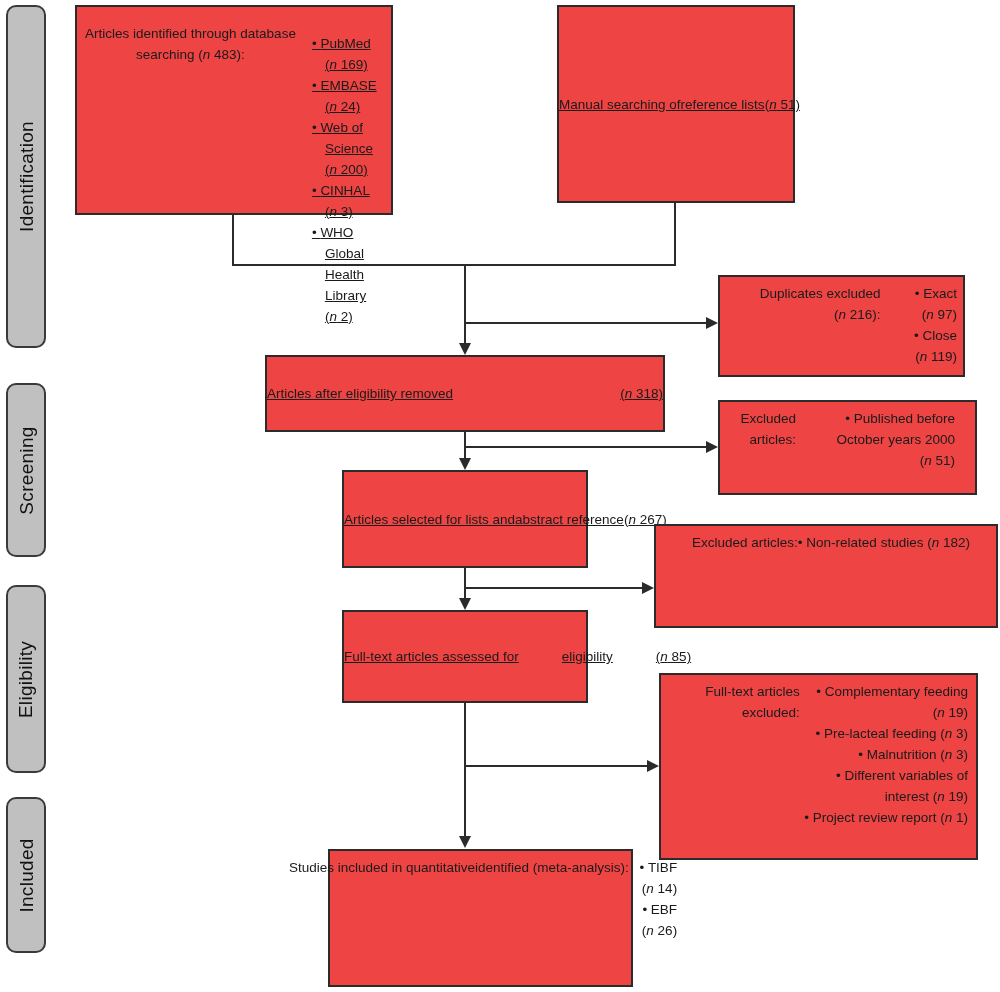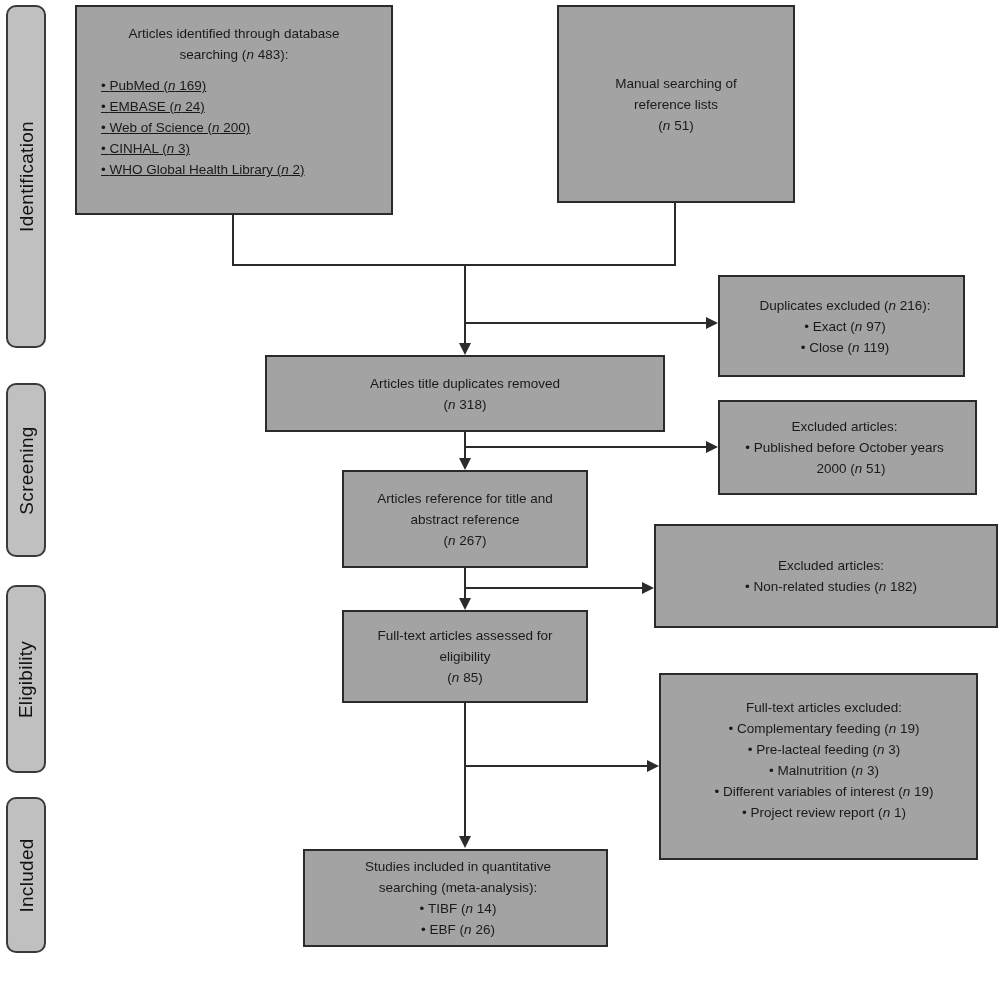--- a/index.html
+++ b/index.html
@@ -3,26 +3,26 @@
 <meta charset="utf-8">
 <style>
   html,body { margin:0; padding:0; background:#ffffff; }
   .canvas {
     position:relative; width:1000px; height:992px;
     font-family:"Liberation Sans","DejaVu Sans",sans-serif;
     color:var(--text,#1a1a1a); font-size:13.5px; line-height:21px;
     background:#ffffff; overflow:hidden;
   }
   .box {
-    position:absolute; background:#a3a3a3;
+    position:absolute; background:#ef4444;
     border:2px solid var(--box-border,#2b2b2b);
-    box-sizing:border-box; display:flex; flex-direction:column;
+    box-sizing:border-box; display:flex; flex-direction:row;
   }
-  .box.center { align-items:center; justify-content:center; text-align:center; }
-  .box.left   { justify-content:center; text-align:center; }
+  .box.center { align-items:center; justify-content:space-between; text-align:center;text-decoration:underline; }
+  .box.left   { justify-content:center; text-align:right; }
   .tline { white-space:nowrap; }
   .bullets { margin:0; padding:0; }
   .li { padding-left:13px; text-indent:-13px; }
   .li::before { content:"\2022\00a0"; }
   .stage {
     position:absolute; left:6px; width:40px;
     background:var(--stage-fill,#c0c0c0);
     border:2px solid var(--stage-border,#3a3a3a);
     border-radius:10px; box-sizing:border-box;
     display:flex; align-items:center; justify-content:center;
@@ -85,64 +85,64 @@
 
   <div class="box left" style="left:718px;top:275px;width:247px;height:102px;padding:6px 6px 6px 13px;">
     <div>Duplicates excluded (<i>n</i>&nbsp;216):</div>
     <div class="bullets">
       <div class="li">Exact (<i>n</i>&nbsp;97)</div>
       <div class="li">Close (<i>n</i>&nbsp;119)</div>
     </div>
   </div>
 
   <div class="box center" style="left:265px;top:355px;width:400px;height:77px;">
-    <div class="tline">Articles title duplicates removed</div>
+    <div class="tline">Articles after eligibility removed</div>
     <div class="tline">(<i>n</i>&nbsp;318)</div>
   </div>
 
   <div class="box left" style="left:718px;top:400px;width:259px;height:95px;padding:6px 20px 6px 14px;">
     <div>Excluded articles:</div>
     <div class="bullets">
       <div class="li">Published before October years 2000 (<i>n</i>&nbsp;51)</div>
     </div>
   </div>
 
   <div class="box center" style="left:342px;top:470px;width:246px;height:98px;">
-    <div class="tline">Articles reference for title and</div>
+    <div class="tline">Articles selected for lists and</div>
     <div class="tline">abstract reference</div>
     <div class="tline">(<i>n</i>&nbsp;267)</div>
   </div>
 
   <div class="box left" style="left:654px;top:524px;width:344px;height:104px;padding:6px 8px 6px 18px;">
     <div>Excluded articles:</div>
     <div class="bullets">
       <div class="li">Non-related studies (<i>n</i>&nbsp;182)</div>
     </div>
   </div>
 
-  <div class="box center" style="left:342px;top:610px;width:246px;height:93px;">
+  <div class="box center" style="left:342px;top:610px;width:246px;height:93px;gap:43px;">
     <div class="tline">Full-text articles assessed for</div>
     <div class="tline">eligibility</div>
     <div class="tline">(<i>n</i>&nbsp;85)</div>
   </div>
 
   <div class="box left" style="left:659px;top:673px;width:319px;height:187px;padding:6px 8px 20px 19px;">
     <div>Full-text articles excluded:</div>
     <div class="bullets">
       <div class="li">Complementary feeding (<i>n</i>&nbsp;19)</div>
       <div class="li">Pre-lacteal feeding (<i>n</i>&nbsp;3)</div>
       <div class="li">Malnutrition (<i>n</i>&nbsp;3)</div>
       <div class="li">Different variables of interest (<i>n</i>&nbsp;19)</div>
       <div class="li">Project review report (<i>n</i>&nbsp;1)</div>
     </div>
   </div>
 
-  <div class="box left" style="left:303px;top:849px;width:305px;height:98px;padding:6px 10px 6px 15px;">
+  <div class="box left" style="left:328px;top:849px;width:305px;height:138px;padding:6px 10px 6px 15px;">
     <div class="tline">Studies included in quantitative</div>
-    <div class="tline">searching (meta-analysis):</div>
+    <div class="tline">identified (meta-analysis):</div>
     <div class="bullets">
       <div class="li">TIBF (<i>n</i>&nbsp;14)</div>
       <div class="li">EBF (<i>n</i>&nbsp;26)</div>
     </div>
   </div>
 
   <div class="vline" style="left:232px;top:215px;height:51px;"></div>
   <div class="vline" style="left:674px;top:203px;height:63px;"></div>
   <div class="hline" style="left:232px;top:264px;width:444px;"></div>
 

